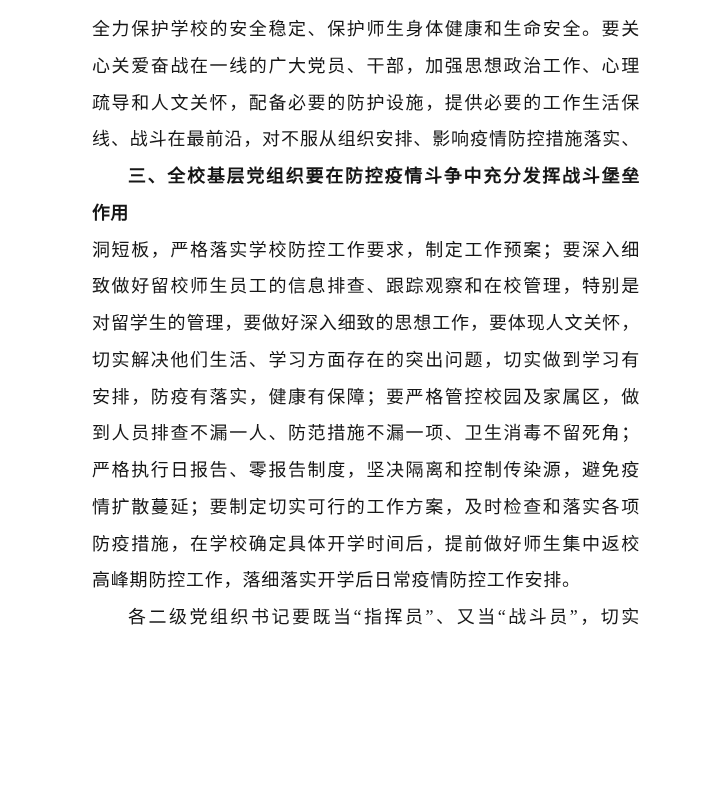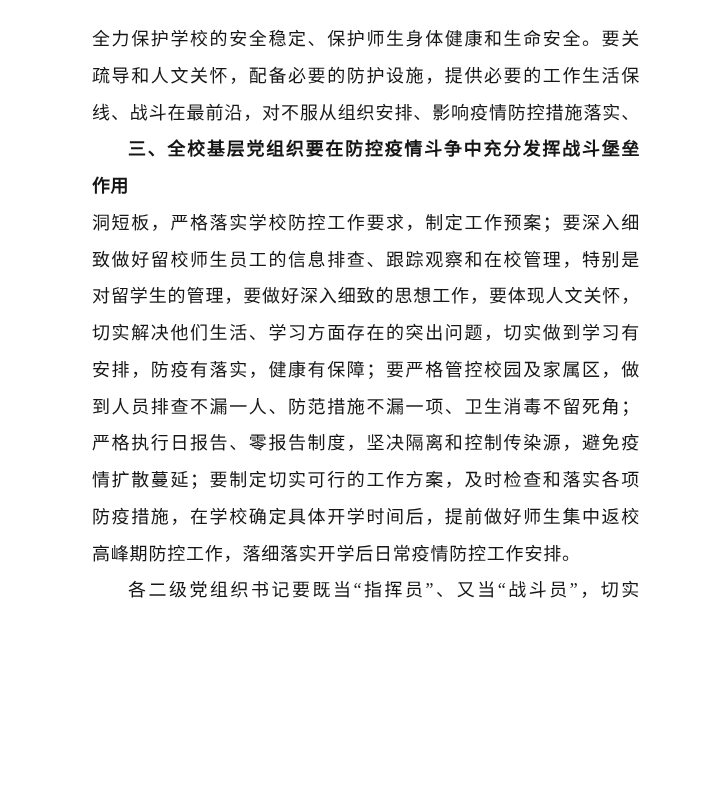--- a/index.html
+++ b/index.html
@@ -8,21 +8,21 @@
   }
   body {
     width: 728px;
     height: 785px;
     overflow: hidden;
   }
   .page {
     box-sizing: border-box;
     width: 728px;
     height: 785px;
-    padding: 21px 88px 0 92px;
+    padding: 11px 88px 0 92px;
     background: #ffffff;
   }
   .doc-body {
     width: 548px;
   }
   .line {
     height: 36.75px;
     line-height: 36.75px;
     overflow: hidden;
     white-space: normal;
@@ -47,20 +47,21 @@
     text-align-last: justify;
     text-justify: inter-character;
   }
 </style>
 </head>
 <body>
 
 <div class="page" style="background: rgb(255, 255, 255); color: rgb(22, 22, 22);">
   <div class="doc-body">
       <div class="line body fill">全力保护学校的安全稳定、保护师生身体健康和生命安全。要关</div>
+      <div class="line body fill">心关爱奋战在一线的广大党员、干部，加强思想政治工作、心理</div>
       <div class="line body fill">疏导和人文关怀，配备必要的防护设施，提供必要的工作生活保</div>
       <div class="line body fill">线、战斗在最前沿，对不服从组织安排、影响疫情防控措施落实、</div>
       <div class="line heading indent fill">三、全校基层党组织要在防控疫情斗争中充分发挥战斗堡垒</div>
       <div class="line heading">作用</div>
       <div class="line body fill">洞短板，严格落实学校防控工作要求，制定工作预案；要深入细</div>
       <div class="line body fill">致做好留校师生员工的信息排查、跟踪观察和在校管理，特别是</div>
       <div class="line body fill">对留学生的管理，要做好深入细致的思想工作，要体现人文关怀，</div>
       <div class="line body fill">切实解决他们生活、学习方面存在的突出问题，切实做到学习有</div>
       <div class="line body fill">安排，防疫有落实，健康有保障；要严格管控校园及家属区，做</div>
       <div class="line body fill">到人员排查不漏一人、防范措施不漏一项、卫生消毒不留死角；</div>

